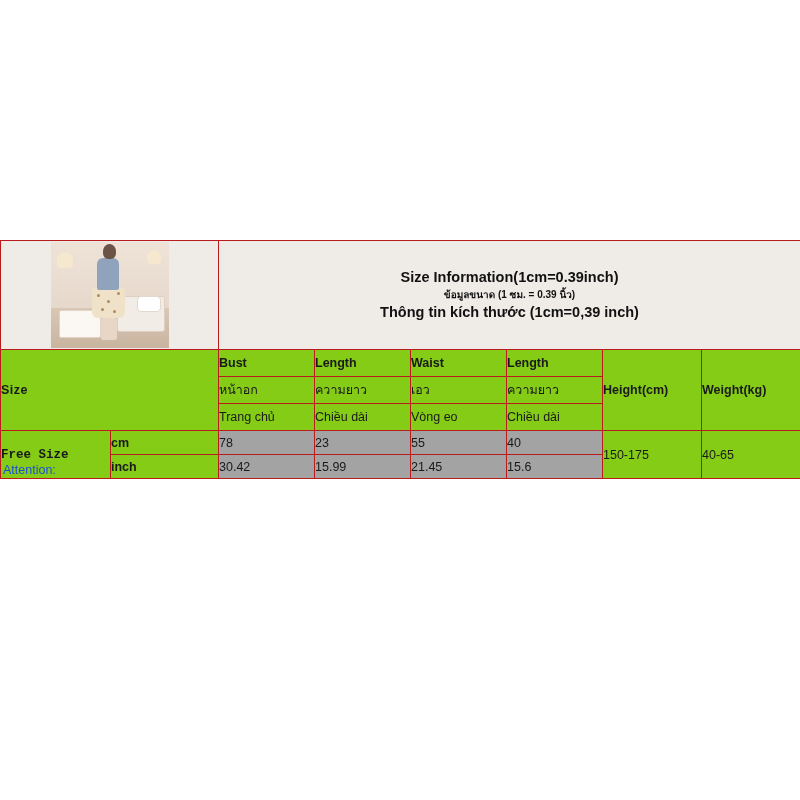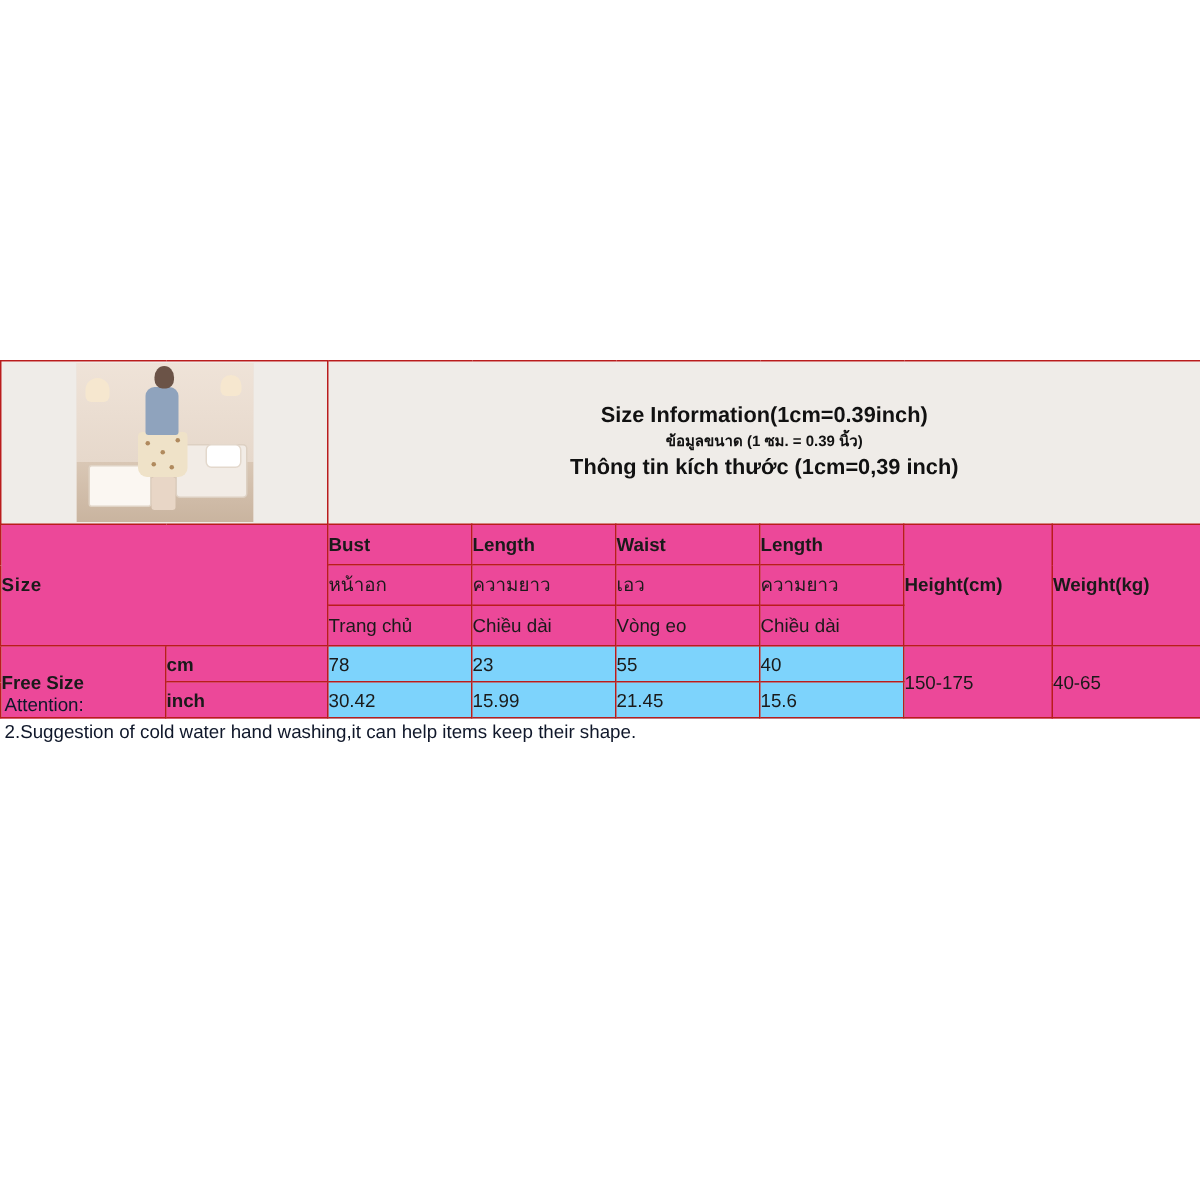--- a/index.html
+++ b/index.html
@@ -24,22 +24,22 @@
     width: 800px;
     table-layout: fixed;
   }
   table.size-table td {
     border: 1px solid #b91c1c;
     padding: 0;
     vertical-align: middle;
     font-size: 12.5px;
     color: #1a1a1a;
   }
-  .beige { background: #ec4899; }
-  .white { background: #7dd3fc; }
+  .beige { background: #84cc16; }
+  .white { background: #a3a3a3; }
 
   
   .photo-cell {
     width: 218px;
     height: 108px;
     padding: 0;
     background: #efece8;
   }
   .photo-wrap {
     width: 218px;
@@ -137,31 +137,32 @@
     font-size: 12.5px;
   }
   .unit-cell {
     font-weight: bold;
     font-size: 12.5px;
     height: 23px;
   }
   .free-size {
     font-weight: bold;
     font-size: 12.5px;
+    font-family: Liberation Mono, monospace;
   }
   .val { height: 23px; }
 
   #attention {
     position: absolute;
     left: 3px;
     top: 462px;
     width: 790px;
     font-size: 12.5px;
     line-height: 1.42;
-    color: #0f172a;
+    color: #1d4ed8;
   }
   #attention div { white-space: nowrap; }
 </style>
 </head>
 <body>
 
 <div id="sheet">
   <table class="size-table">
     <colgroup>
       <col style="width:110px">
@@ -246,14 +247,13 @@
       <td class="white val">15.99</td>
       <td class="white val">21.45</td>
       <td class="white val">15.6</td>
     </tr>
   </tbody>
     </table>
 </div>
 
 <div id="attention">
   <div>Attention:</div>
-  <div>2.Suggestion of cold water hand washing,it can help items keep their shape.</div>
 </div>
 
 </body></html>

